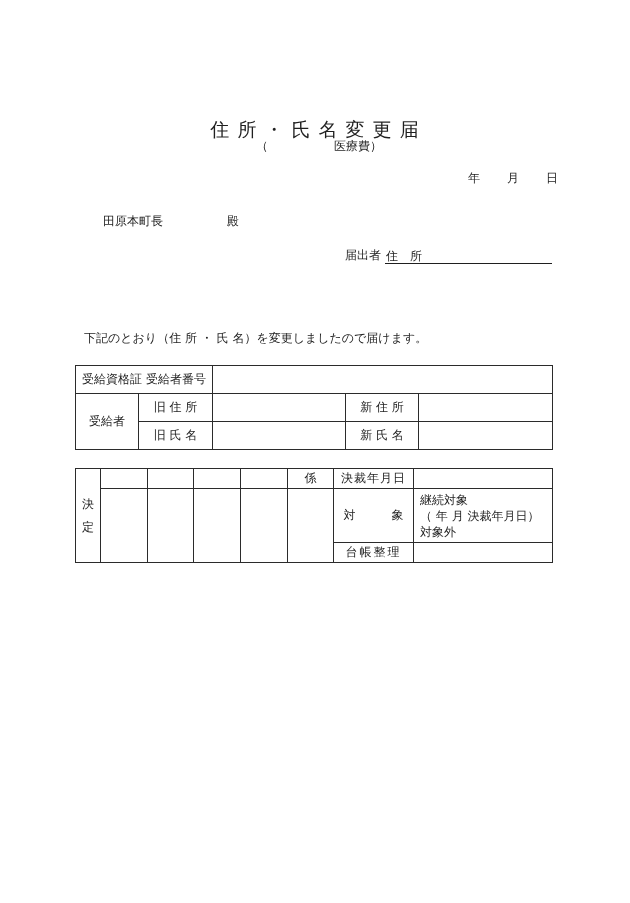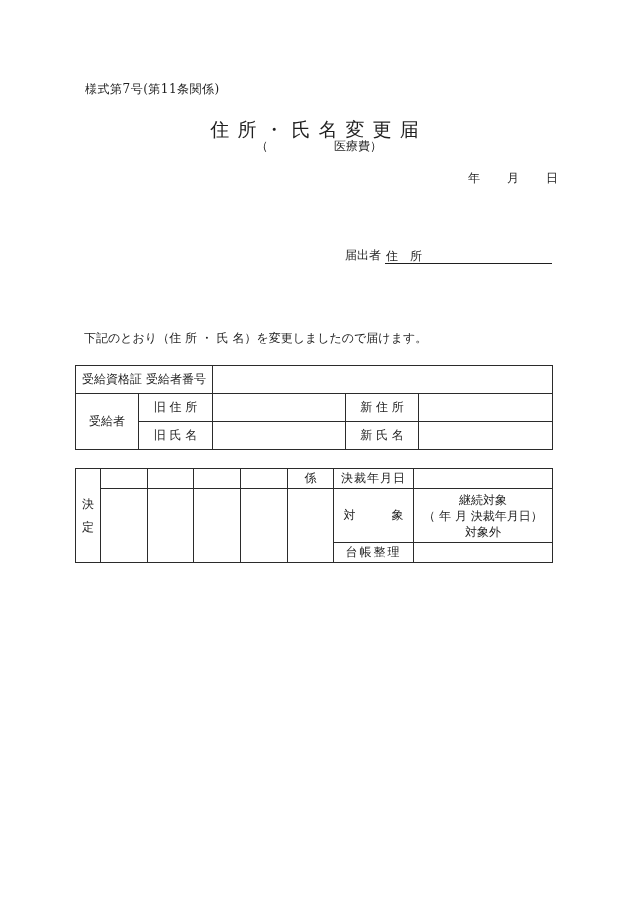--- a/index.html
+++ b/index.html
@@ -34,43 +34,46 @@
   .lbl{text-align:center;margin-top:48px;}
   .t1{position:absolute;left:75px;top:365px;width:477px;}
   .t1 tr{height:28px;}
   .t2{position:absolute;left:75px;top:468px;width:477px;}
   .t2 tr.r20{height:20px;}
   .t2 tr.r54{height:54px;}
   .vert-cell{padding:0;}
   .vert{display:block;width:14px;margin:16px auto;text-align:center;line-height:1.9;word-break:break-all;}
   .spread1{letter-spacing:1px;}
   .spread2{letter-spacing:2px;}
-  .target-options{text-align:center;padding:2px 6px;line-height:16px;}
+  .target-options{text-align:left;padding:2px 6px;line-height:16px;}
   .note{position:absolute;left:66px;top:578px;}
 </style>
 </head>
 <body>
 
 <div class="page">
 
-  <div class="form-number">様式第7号(第11条関係)</div>
 
   <div class="title">住 所 ・ 氏 名 変 更 届</div>
 
   <div class="subtitle">
     <span class="sub-open">（</span>
     <span class="sub-label">医療費）</span>
   </div>
 
   <div class="dateline">
     <span>年</span>
     <span>月</span>
     <span>日</span>
   </div>
 
+  <div class="addressee">
+    <span>田原本町長</span>
+    <span class="honorific">殿</span>
+  </div>
 
   <div class="notifier-row-1">
     <span class="notifier-label">届出者</span><span class="fill-line"><span>住　所</span></span>
   </div>
 
 
   <div class="statement">下記のとおり（住 所 ・ 氏 名）を変更しましたので届けます。</div>
 
   <table class="t1">
     <colgroup>

